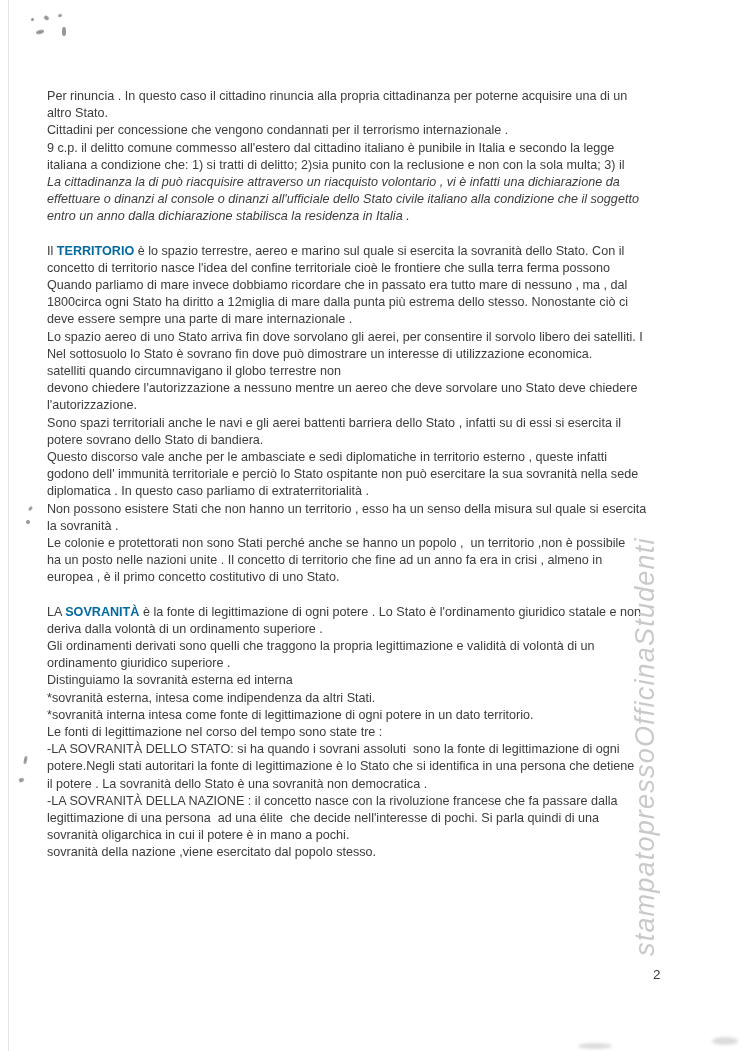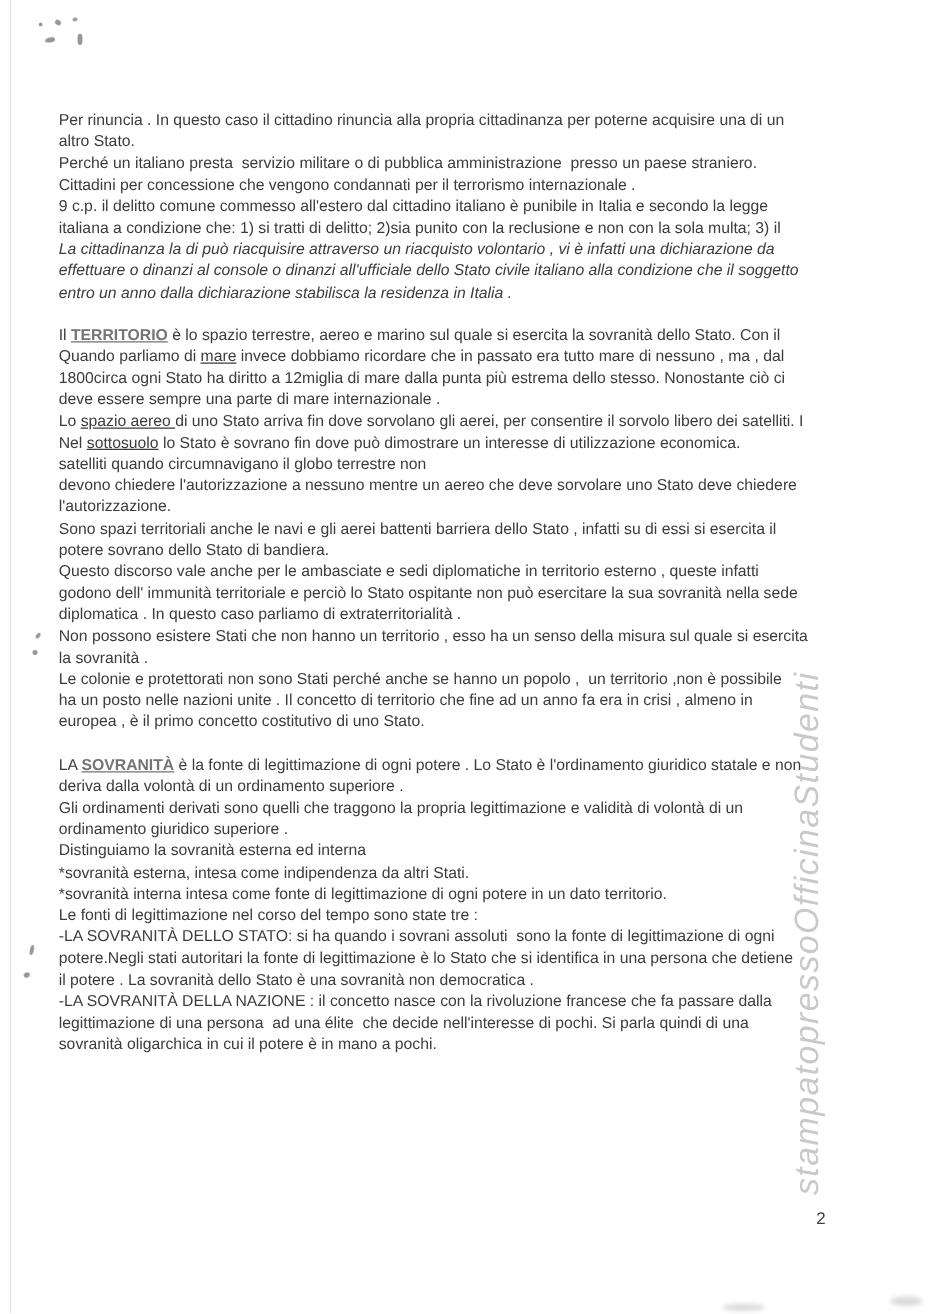--- a/index.html
+++ b/index.html
@@ -6,23 +6,23 @@
   body{
     width:744px;height:1051px;position:relative;background:#ffffff;
     font-family:"Liberation Sans", sans-serif;overflow:hidden;
   }
   .scan-edge{position:absolute;left:8px;top:0;width:1px;height:1051px;background:#e6e6e6;}
   .doc{
     position:absolute;left:47px;top:88px;width:632px;
     color:#3c3c3c;font-size:12.6px;
   }
   .line{height:17.2px;line-height:17.2px;white-space:pre;}
-  .line span.b{font-weight:bold;color:#737373;text-decoration:underline;}
+  .line span.b{font-weight:bold;color:#0369a1;}
   .line span.i{font-style:italic;}
-  .line span.u{text-decoration:underline;}
+  .line span.u{}
   .watermark{
     position:absolute;left:630px;top:956px;
     transform-origin:0 0;transform:rotate(-90deg);
     font-style:italic;color:#c9c9c9;font-size:27px;letter-spacing:1.2px;
     white-space:nowrap;
   }
   .pagenum{position:absolute;left:653px;top:967px;font-size:13.5px;color:#3c3c3c;}
   .mark{position:absolute;background:#5f5f5f;opacity:.65;border-radius:50%;filter:blur(.4px);}
   .smudge{position:absolute;background:#dcdcdc;border-radius:50%;filter:blur(1.5px);}
 </style>
@@ -41,29 +41,29 @@
 <div class="mark" style="left:26px;top:520px;width:4px;height:4px;"></div>
 <div class="mark" style="left:24px;top:756px;width:3px;height:8px;border-radius:45%;transform:rotate(12deg);"></div>
 <div class="mark" style="left:19px;top:778px;width:5px;height:4px;transform:rotate(-25deg);border-radius:40% 60% 55% 45%;"></div>
 
 <div class="smudge" style="left:578px;top:1043px;width:34px;height:6px;"></div>
 <div class="smudge" style="left:712px;top:1037px;width:26px;height:8px;"></div>
 
 <div class="doc">
     <div class="line"><span>Per rinuncia . In questo caso il cittadino rinuncia alla propria cittadinanza per poterne acquisire una di un</span></div>
     <div class="line"><span>altro Stato.</span></div>
-    <div class="line"><span>Perché un italiano presta  servizio militare o di pubblica amministrazione  presso un paese straniero.</span></div>
     <div class="line"><span>Cittadini per concessione che vengono condannati per il terrorismo internazionale .</span></div>
     <div class="line"><span>9 c.p. il delitto comune commesso all'estero dal cittadino italiano è punibile in Italia e secondo la legge</span></div>
     <div class="line"><span>italiana a condizione che: 1) si tratti di delitto; 2)sia punito con la reclusione e non con la sola multa; 3) il</span></div>
     <div class="line"><span class="i">La cittadinanza la di può riacquisire attraverso un riacquisto volontario , vi è infatti una dichiarazione da</span></div>
     <div class="line"><span class="i">effettuare o dinanzi al console o dinanzi all'ufficiale dello Stato civile italiano alla condizione che il soggetto</span></div>
     <div class="line"><span class="i">entro un anno dalla dichiarazione stabilisca la residenza in Italia .</span></div>
     <div class="line"></div>
     <div class="line"><span>Il </span><span class="b">TERRITORIO</span><span> è lo spazio terrestre, aereo e marino sul quale si esercita la sovranità dello Stato. Con il</span></div>
+    <div class="line"><span>concetto di territorio nasce l'idea del confine territoriale cioè le frontiere che sulla terra ferma possono</span></div>
     <div class="line"><span>Quando parliamo di </span><span class="u">mare</span><span> invece dobbiamo ricordare che in passato era tutto mare di nessuno , ma , dal</span></div>
     <div class="line"><span>1800circa ogni Stato ha diritto a 12miglia di mare dalla punta più estrema dello stesso. Nonostante ciò ci</span></div>
     <div class="line"><span>deve essere sempre una parte di mare internazionale .</span></div>
     <div class="line"><span>Lo </span><span class="u">spazio aereo </span><span>di uno Stato arriva fin dove sorvolano gli aerei, per consentire il sorvolo libero dei satelliti. I</span></div>
     <div class="line"><span>Nel </span><span class="u">sottosuolo</span><span> lo Stato è sovrano fin dove può dimostrare un interesse di utilizzazione economica.</span></div>
     <div class="line"><span>satelliti quando circumnavigano il globo terrestre non</span></div>
     <div class="line"><span>devono chiedere l'autorizzazione a nessuno mentre un aereo che deve sorvolare uno Stato deve chiedere</span></div>
     <div class="line"><span>l'autorizzazione.</span></div>
     <div class="line"><span>Sono spazi territoriali anche le navi e gli aerei battenti barriera dello Stato , infatti su di essi si esercita il</span></div>
     <div class="line"><span>potere sovrano dello Stato di bandiera.</span></div>
@@ -83,17 +83,18 @@
     <div class="line"><span>Distinguiamo la sovranità esterna ed interna</span></div>
     <div class="line"><span>*sovranità esterna, intesa come indipendenza da altri Stati.</span></div>
     <div class="line"><span>*sovranità interna intesa come fonte di legittimazione di ogni potere in un dato territorio.</span></div>
     <div class="line"><span>Le fonti di legittimazione nel corso del tempo sono state tre :</span></div>
     <div class="line"><span>-LA SOVRANITÀ DELLO STATO: si ha quando i sovrani assoluti  sono la fonte di legittimazione di ogni</span></div>
     <div class="line"><span>potere.Negli stati autoritari la fonte di legittimazione è lo Stato che si identifica in una persona che detiene</span></div>
     <div class="line"><span>il potere . La sovranità dello Stato è una sovranità non democratica .</span></div>
     <div class="line"><span>-LA SOVRANITÀ DELLA NAZIONE : il concetto nasce con la rivoluzione francese che fa passare dalla</span></div>
     <div class="line"><span>legittimazione di una persona  ad una élite  che decide nell'interesse di pochi. Si parla quindi di una</span></div>
     <div class="line"><span>sovranità oligarchica in cui il potere è in mano a pochi.</span></div>
+    <div class="line"><span>sovranità della nazione ,viene esercitato dal popolo stesso.</span></div>
   </div>
 
 <div class="watermark">stampatopressoOfficinaStudenti</div>
 
 <div class="pagenum">2</div>
 
 </body></html>

